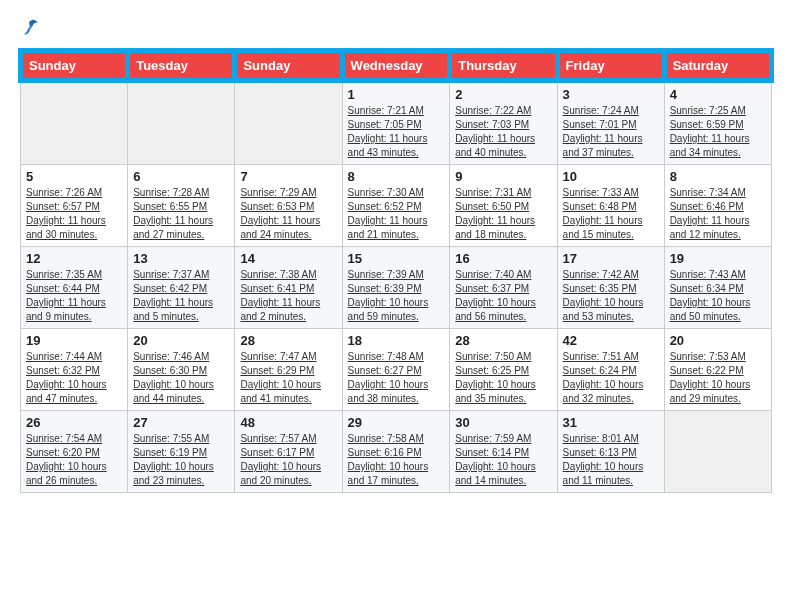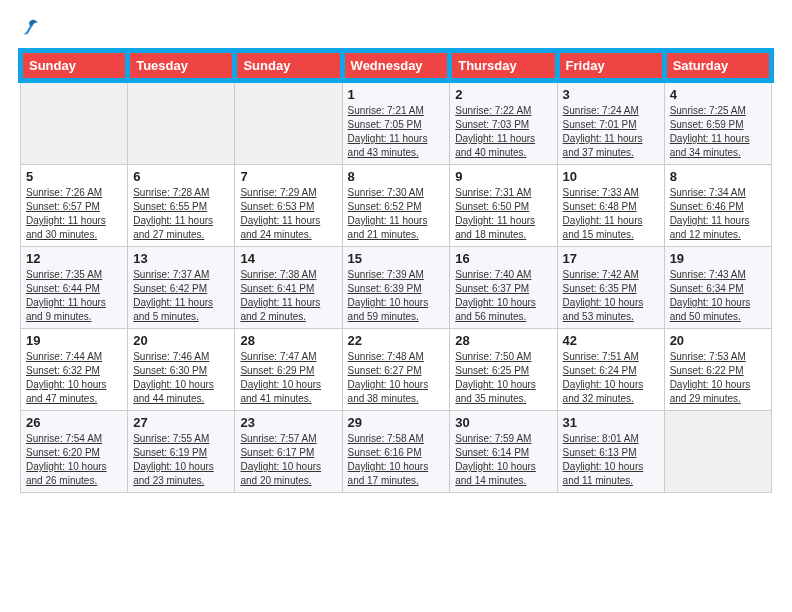--- a/index.html
+++ b/index.html
@@ -215,21 +215,21 @@
           </td>
           <td>
             <span class="day-num">20</span>
             <div class="day-info">Sunrise: 7:46 AM<br>Sunset: 6:30 PM<br>Daylight: 10 hours and 44 minutes.</div>
           </td>
           <td>
             <span class="day-num">28</span>
             <div class="day-info">Sunrise: 7:47 AM<br>Sunset: 6:29 PM<br>Daylight: 10 hours and 41 minutes.</div>
           </td>
           <td>
-            <span class="day-num">22</span>
+            <span class="day-num">18</span>
             <div class="day-info">Sunrise: 7:48 AM<br>Sunset: 6:27 PM<br>Daylight: 10 hours and 38 minutes.</div>
           </td>
           <td>
             <span class="day-num">28</span>
             <div class="day-info">Sunrise: 7:50 AM<br>Sunset: 6:25 PM<br>Daylight: 10 hours and 35 minutes.</div>
           </td>
           <td>
             <span class="day-num">42</span>
             <div class="day-info">Sunrise: 7:51 AM<br>Sunset: 6:24 PM<br>Daylight: 10 hours and 32 minutes.</div>
           </td>
@@ -241,21 +241,21 @@
         <tr>
           <td>
             <span class="day-num">26</span>
             <div class="day-info">Sunrise: 7:54 AM<br>Sunset: 6:20 PM<br>Daylight: 10 hours and 26 minutes.</div>
           </td>
           <td>
             <span class="day-num">27</span>
             <div class="day-info">Sunrise: 7:55 AM<br>Sunset: 6:19 PM<br>Daylight: 10 hours and 23 minutes.</div>
           </td>
           <td>
-            <span class="day-num">23</span>
+            <span class="day-num">48</span>
             <div class="day-info">Sunrise: 7:57 AM<br>Sunset: 6:17 PM<br>Daylight: 10 hours and 20 minutes.</div>
           </td>
           <td>
             <span class="day-num">29</span>
             <div class="day-info">Sunrise: 7:58 AM<br>Sunset: 6:16 PM<br>Daylight: 10 hours and 17 minutes.</div>
           </td>
           <td>
             <span class="day-num">30</span>
             <div class="day-info">Sunrise: 7:59 AM<br>Sunset: 6:14 PM<br>Daylight: 10 hours and 14 minutes.</div>
           </td>

